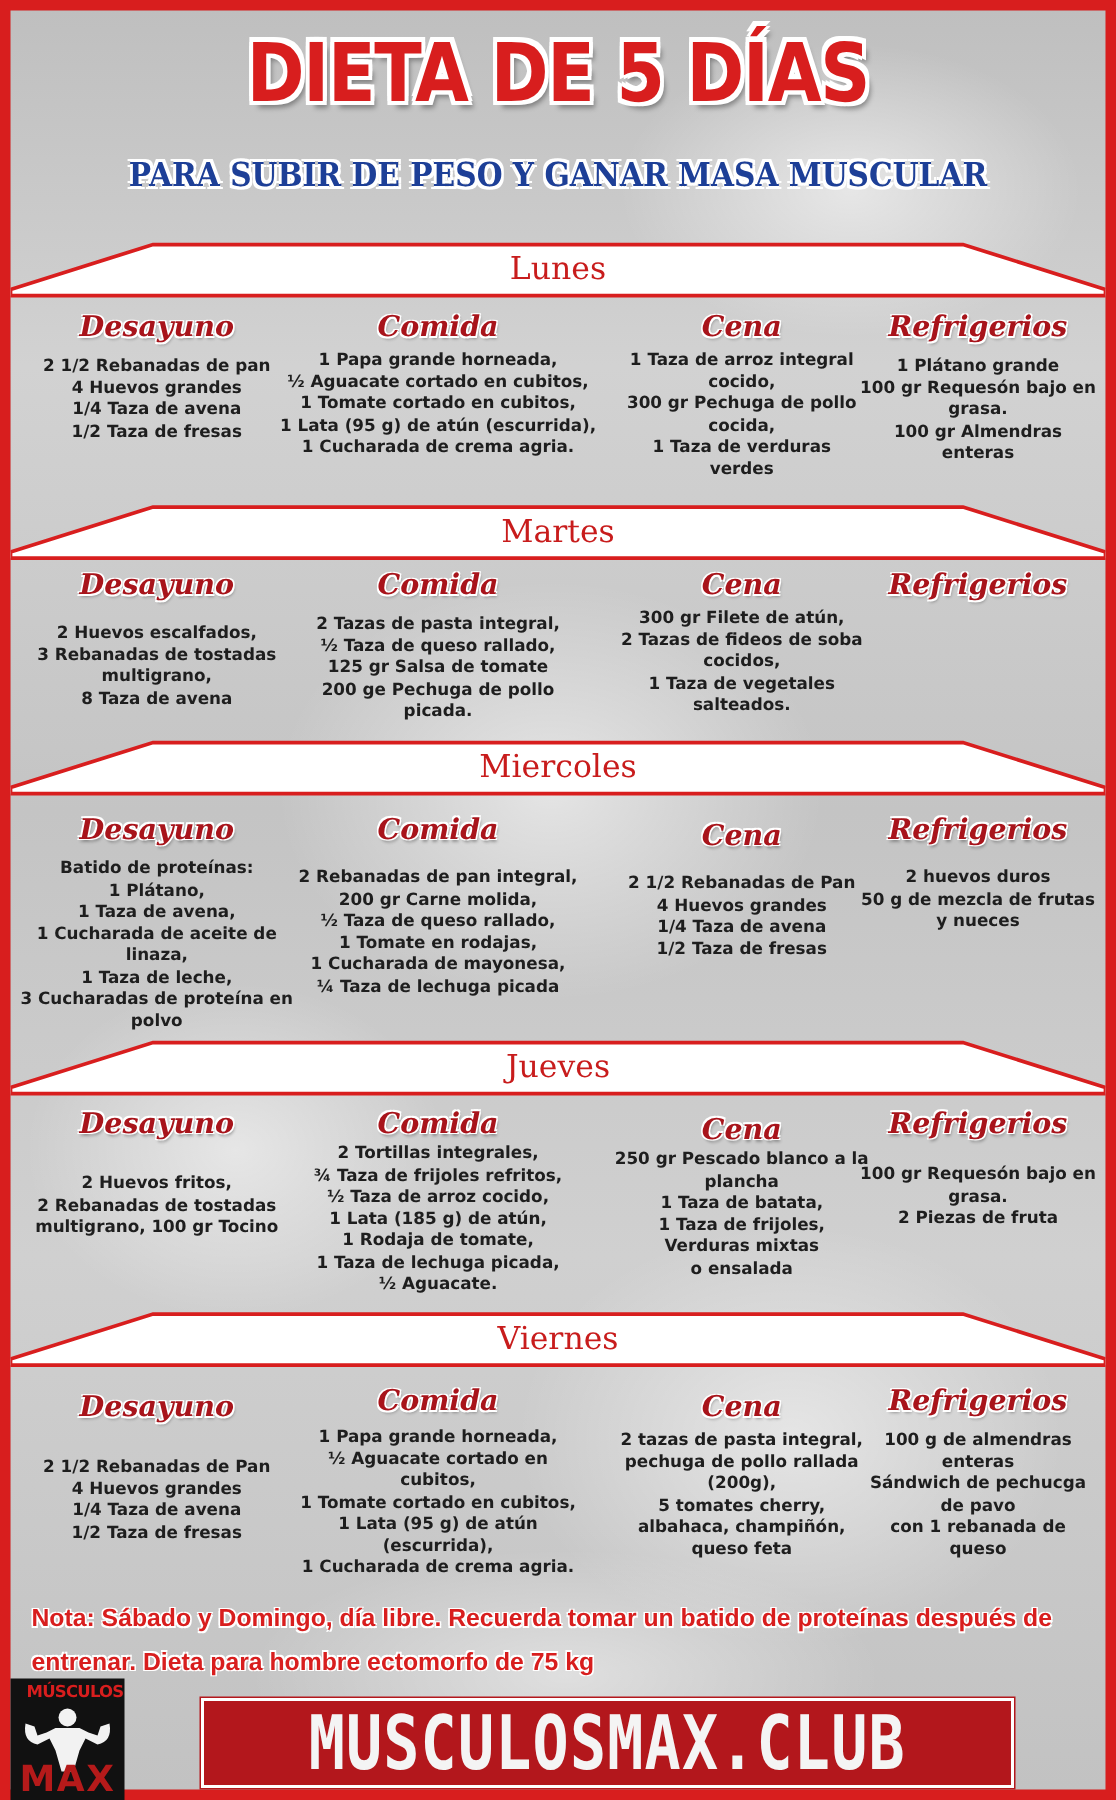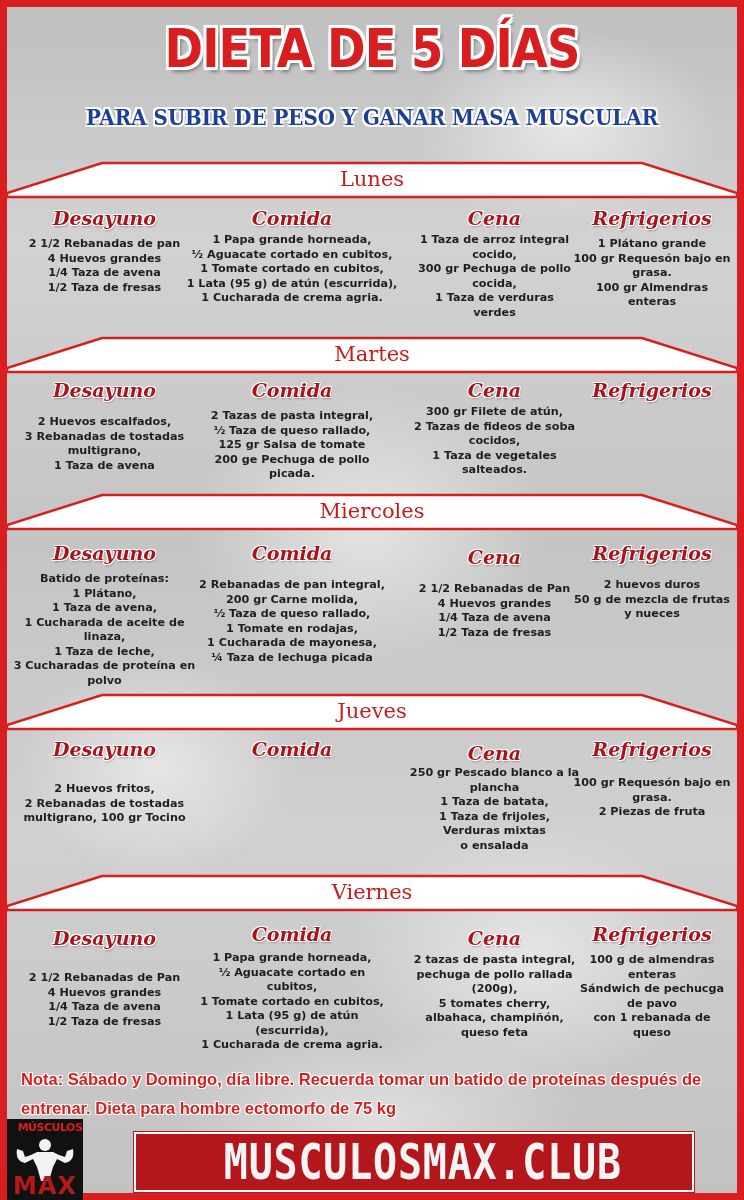--- a/index.html
+++ b/index.html
@@ -63,21 +63,20 @@
   .logo-top { position: absolute; left: 0; top: 2px; width: 86px; text-align: center;
     font-family: "DejaVu Sans", sans-serif; font-weight: bold; font-size: 11px; color: #d81e1e; letter-spacing: -0.5px; }
   .logo-bottom { position: absolute; left: 0; bottom: 0; width: 76px; text-align: center;
     font-family: "DejaVu Sans", sans-serif; font-weight: bold; font-size: 24px; color: #b51a1a; letter-spacing: 1px; }
   .site-banner {
     position: absolute; left: 127px; top: 1125px; width: 538px; height: 56px;
     background: #b3171c; border: 2px solid #fff; box-shadow: 0 0 0 1px #b3171c;
     text-align: center; line-height: 56px;
     font-family: "DejaVu Sans Mono", monospace; font-weight: bold; font-size: 50px; color: #f4f4f4;
     letter-spacing: 1px;
-    padding-left: 18px;
   }
   .site-banner span { display: inline-block; transform: scaleX(0.8); }
 </style>
 </head>
 <body>
 
 <div class="page">
 
   <div class="main-title">DIETA DE 5 DÍAS</div>
   <div class="subtitle">PARA SUBIR DE PESO Y GANAR MASA MUSCULAR</div>
@@ -137,21 +136,21 @@
     </svg>
     <div class="banner-label">Martes</div>
   </div>
   <div class="day-section" style="top:372px">
     <div class="col" style="left:5px;width:185px">
       <div class="meal-title" style="margin-bottom:14px">Desayuno</div>
       <div class="meal-items">
           <div>2 Huevos escalfados,
 3 Rebanadas de tostadas
 multigrano,
-1 Taza de avena</div>
+8 Taza de avena</div>
         </div>
     </div>
     <div class="col" style="left:175px;width:220px">
       <div class="meal-title">Comida</div>
       <div class="meal-items">
           <div>2 Tazas de pasta integral,
 ½ Taza de queso rallado,
 125 gr Salsa de tomate
 200 ge Pechuga de pollo
 picada.</div>
@@ -232,20 +231,29 @@
     <div class="col" style="left:5px;width:185px">
       <div class="meal-title" style="margin-bottom:22px">Desayuno</div>
       <div class="meal-items">
           <div>2 Huevos fritos,
 2 Rebanadas de tostadas
 multigrano, 100 gr Tocino</div>
         </div>
     </div>
     <div class="col" style="left:175px;width:220px">
       <div class="meal-title" style="margin-bottom:2px">Comida</div>
+      <div class="meal-items">
+          <div>2 Tortillas integrales,
+¾ Taza de frijoles refritos,
+½ Taza de arroz cocido,
+1 Lata (185 g) de atún,
+1 Rodaja de tomate,
+1 Taza de lechuga picada,
+½ Aguacate.</div>
+        </div>
     </div>
     <div class="col" style="left:400px;width:175px">
       <div class="meal-title" style="margin-top:4px;margin-bottom:2px">Cena</div>
       <div class="meal-items">
           <div>250 gr Pescado blanco a la
 plancha
 1 Taza de batata,
 1 Taza de frijoles,
 Verduras mixtas
 o ensalada</div>

